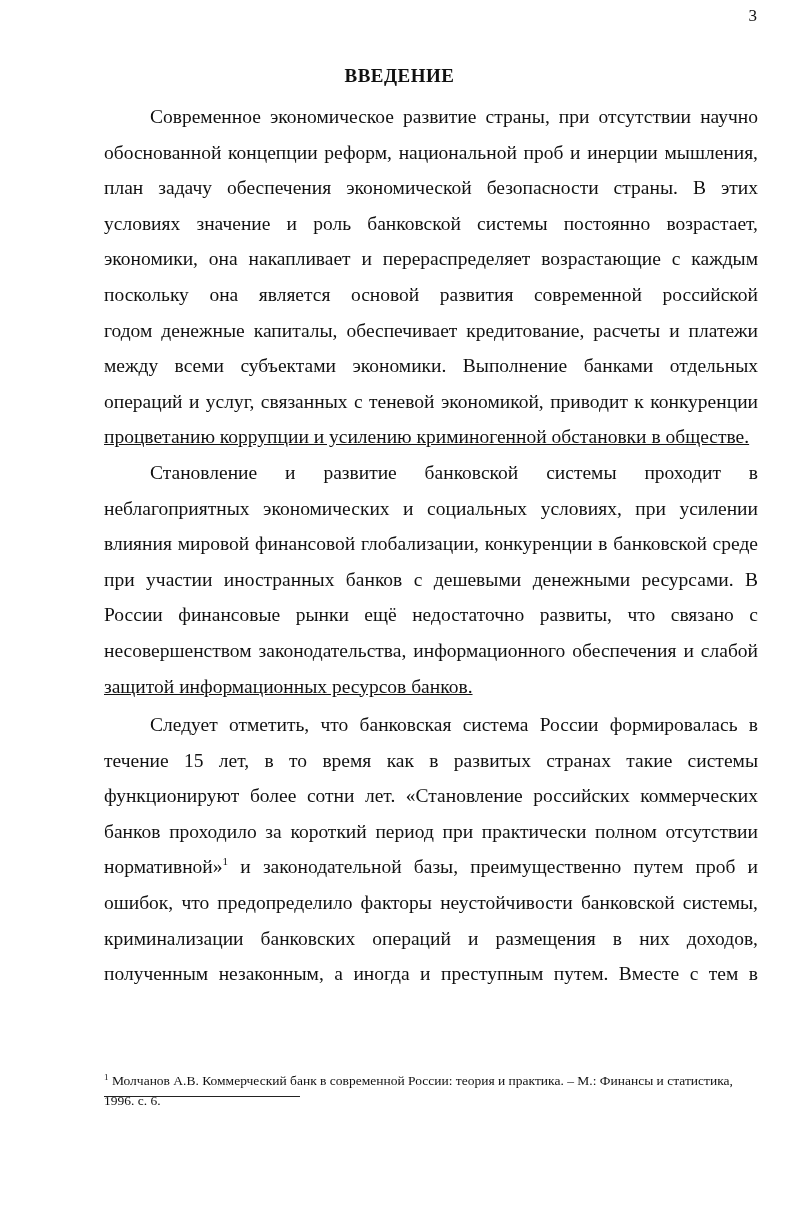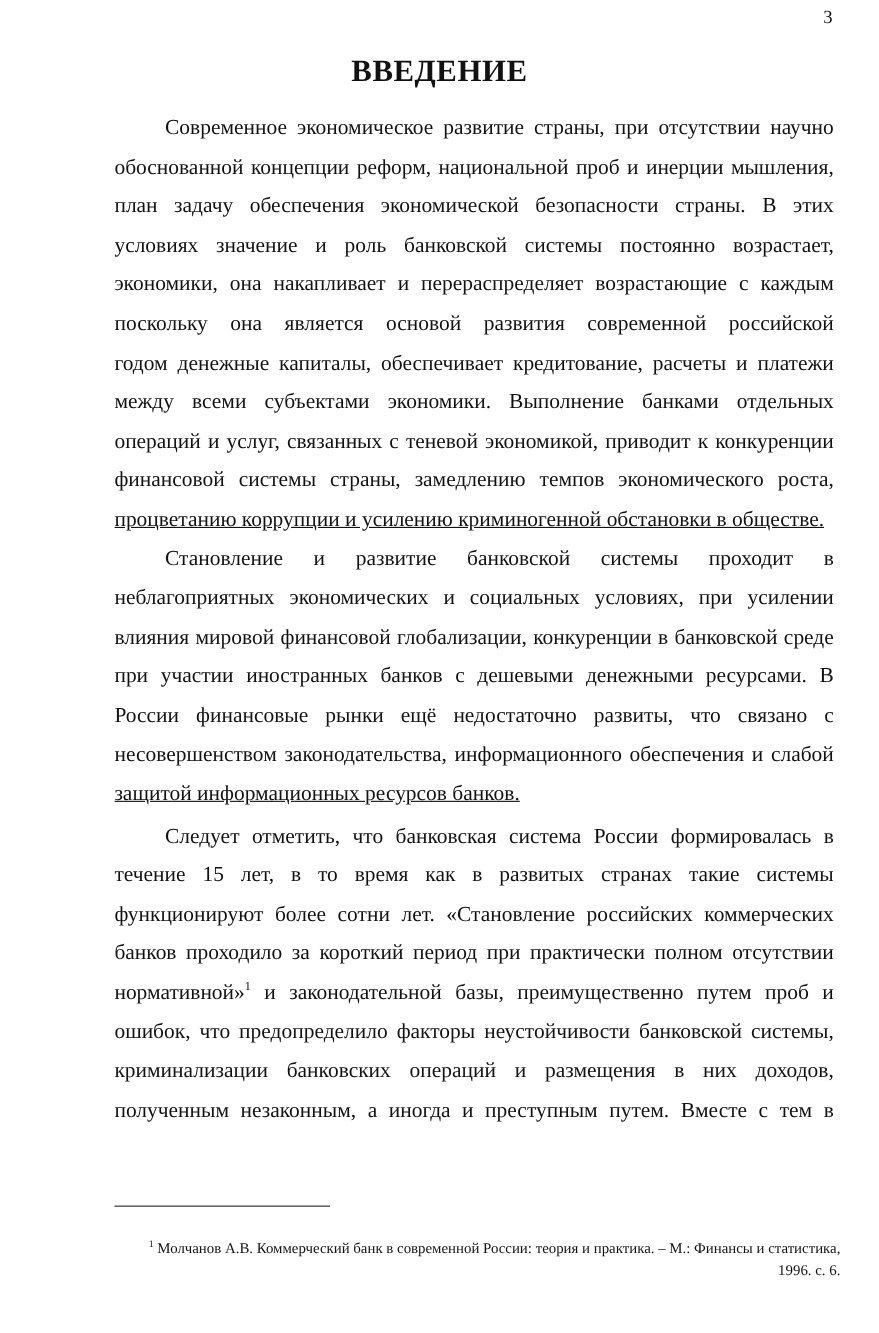--- a/index.html
+++ b/index.html
@@ -1,49 +1,48 @@
 <!DOCTYPE html>
 <html><head>
 <meta charset="utf-8">
 <style>
   html, body { margin: 0; padding: 0; background: #ffffff; }
   body { width: 799px; height: 1212px; position: relative; overflow: hidden;
          font-family: "Liberation Serif", "DejaVu Serif", serif; color: #111111; }
   .page-number { position: absolute; top: 4px; right: 42px; font-size: 17px; line-height: 24px; }
-  .title { position: absolute; top: 52px; left: 0; width: 799px; text-align: center;
-           font-size: 28px; font-weight: bold; line-height: 28px; letter-spacing: 0.5px; }
+  .title { position: absolute; top: 62px; left: 0; width: 799px; text-align: center;
+           font-size: 19px; font-weight: bold; line-height: 28px; letter-spacing: 0.5px; }
   .body-text { position: absolute; left: 104px; width: 654px; top: 99px; }
   .line { height: 35.6px; font-size: 19.5px; line-height: 35.6px; white-space: nowrap;
           text-align: justify; text-align-last: justify; overflow: hidden; }
   .line.last { text-align-last: left; text-decoration: underline; }
   .line.indent { padding-left: 46px; font-family: Liberation Serif, serif; }
   .gap { height: 3px; }
   sup { font-size: 11px; line-height: 0; vertical-align: 8px; }
   .footnote-rule { position: absolute; left: 104px; top: 1096px; width: 196px; height: 1px; background: #222; }
-  .footnote { position: absolute; left: 104px; top: 1125px; width: 660px; font-size: 13.5px; line-height: 20px; text-align: right; }
+  .footnote { position: absolute; left: 104px; top: 1071px; width: 660px; font-size: 13.5px; line-height: 20px; }
   .footnote sup { font-size: 9px; vertical-align: 5px; }
 </style>
 </head>
 <body>
 
 <div class="page-number">3</div>
 <div class="title">ВВЕДЕНИЕ</div>
 
 <div class="body-text">
 
   <div class="line indent">Современное экономическое развитие страны, при отсутствии научно</div>
   <div class="line">обоснованной концепции реформ, национальной проб и инерции мышления,</div>
   <div class="line">план задачу обеспечения экономической безопасности страны. В этих</div>
   <div class="line">условиях значение и роль банковской системы постоянно возрастает,</div>
   <div class="line">экономики, она накапливает и перераспределяет возрастающие с каждым</div>
   <div class="line">поскольку она является основой развития современной российской</div>
   <div class="line">годом денежные капиталы, обеспечивает кредитование, расчеты и платежи</div>
   <div class="line">между всеми субъектами экономики. Выполнение банками отдельных</div>
   <div class="line">операций и услуг, связанных с теневой экономикой, приводит к конкуренции</div>
-  <div class="line">финансовой системы страны, замедлению темпов экономического роста,</div>
   <div class="line last">процветанию коррупции и усилению криминогенной обстановки в обществе.</div>
 
   <div class="line indent">Становление и развитие банковской системы проходит в</div>
   <div class="line">неблагоприятных экономических и социальных условиях, при усилении</div>
   <div class="line">влияния мировой финансовой глобализации, конкуренции в банковской среде</div>
   <div class="line">при участии иностранных банков с дешевыми денежными ресурсами. В</div>
   <div class="line">России финансовые рынки ещё недостаточно развиты, что связано с</div>
   <div class="line">несовершенством законодательства, информационного обеспечения и слабой</div>
   <div class="line last">защитой информационных ресурсов банков.</div>
 

